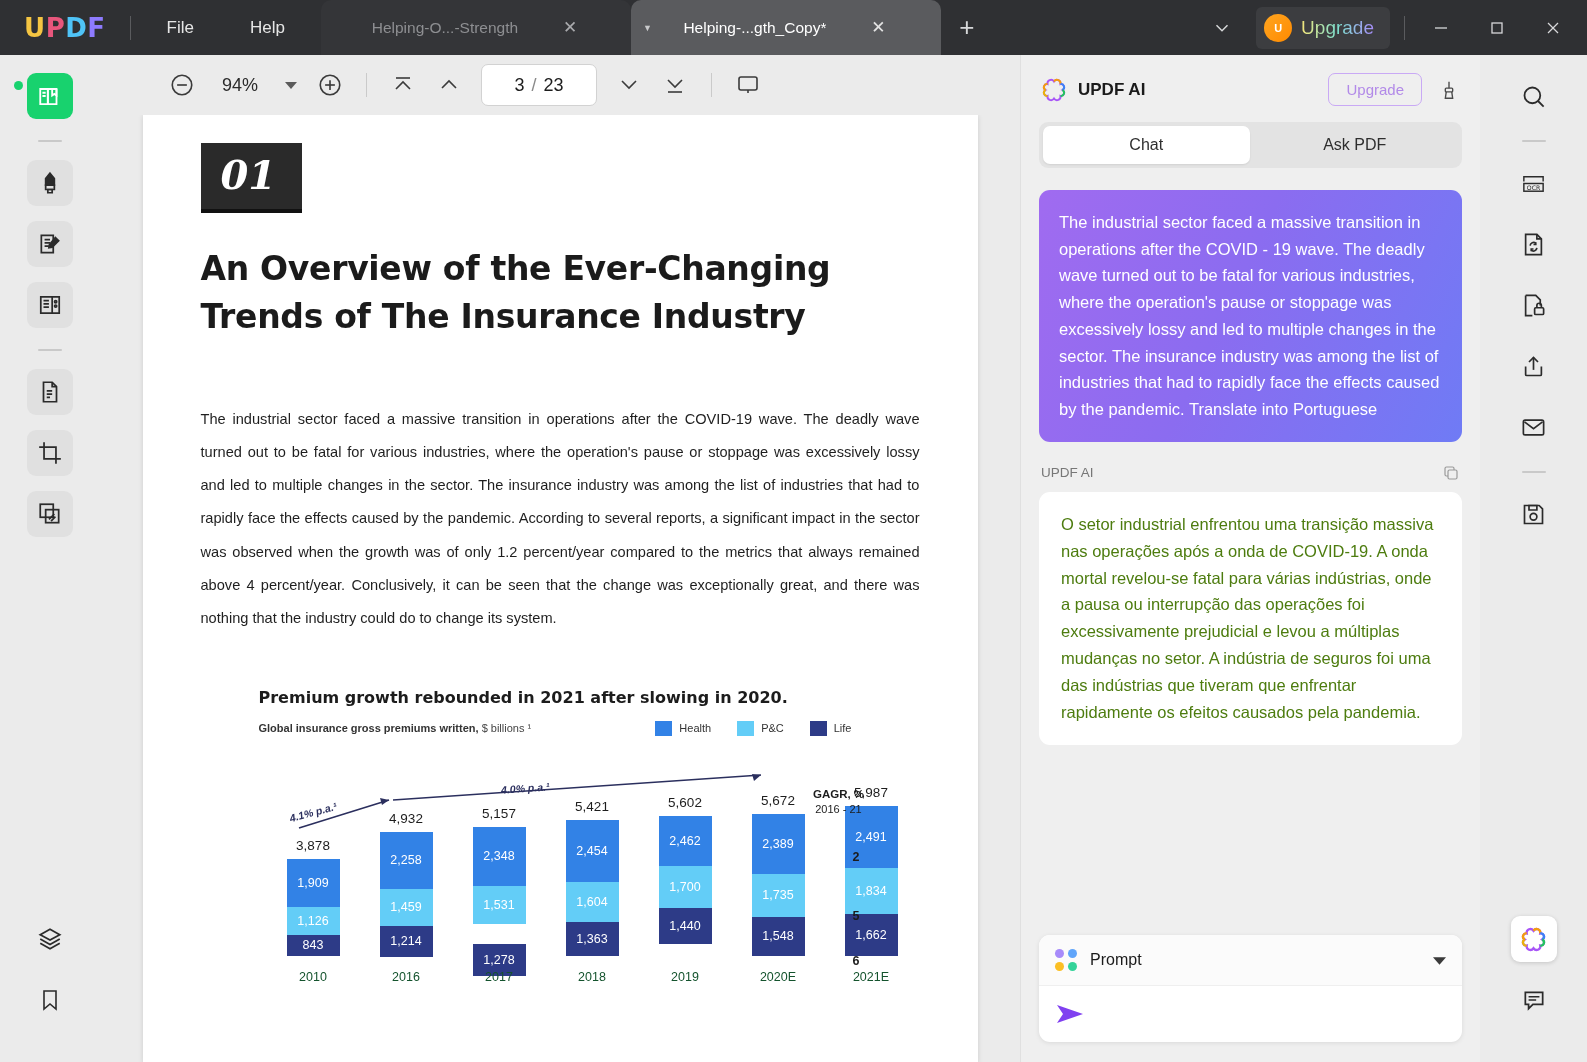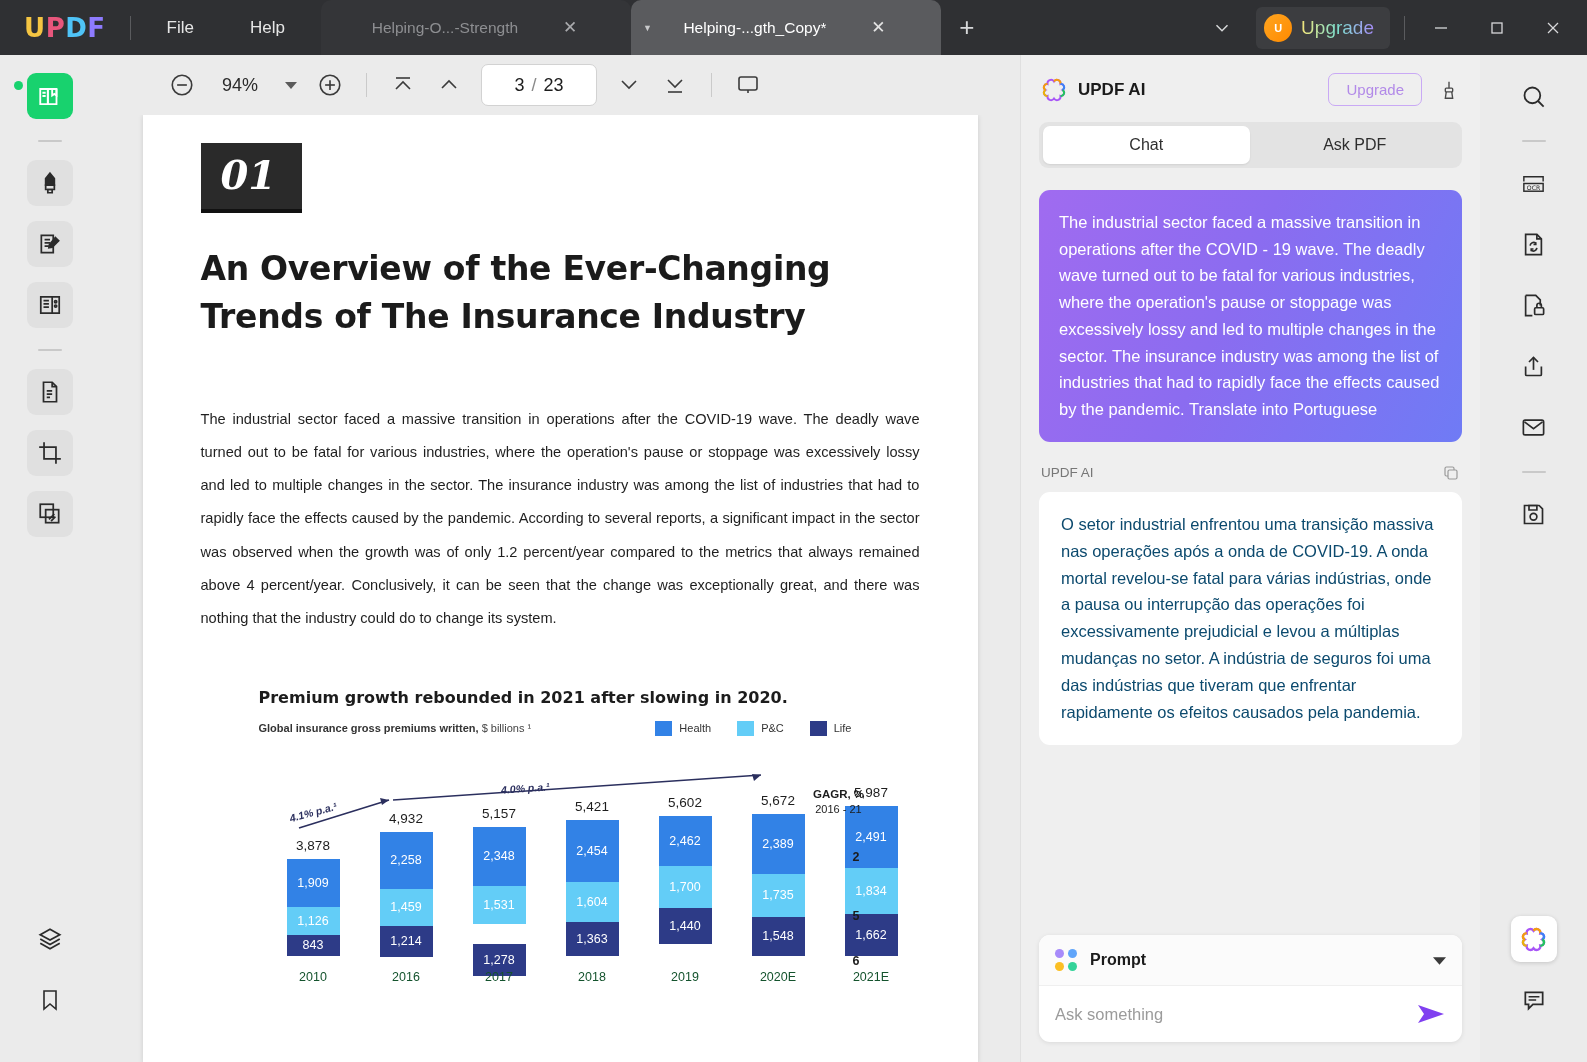--- a/index.html
+++ b/index.html
@@ -194,28 +194,28 @@
   .bubble-user {
     background: linear-gradient(115deg,#a06bf0 0%, #8b6cf0 45%, #6f7bf5 100%);
     color: #fff; border-radius: 11px; padding: 19px 20px; font-size: 16.5px;
     line-height: 1.62;
   }
   .ai-label-row { display: flex; align-items: center; margin: 22px 2px 10px; }
   .ai-label { font-size: 13.5px; color: #777; }
   .copy-icon { margin-left: auto; color: #9a9a9a; }
   .bubble-ai {
     background: #fff; border-radius: 11px; padding: 19px 22px; font-size: 16.5px;
-    color: #0c4a6e; line-height: 1.63;
+    color: #4d7c0f; line-height: 1.63;
   }
   .ai-foot { padding: 14px 18px 20px; flex: none; }
   .prompt-card { background: #fff; border-radius: 11px; box-shadow: 0 1px 5px rgba(0,0,0,.09); overflow: hidden; }
   .prompt-head { display: flex; align-items: center; padding: 14px 16px; border-bottom: 1px solid #efefef; background: #fbfbfb; }
   .prompt-dots { display: grid; grid-template-columns: 9px 9px; gap: 4px; margin-right: 13px; }
   .pd { width: 9px; height: 9px; border-radius: 50%; }
-  .prompt-label { font-size: 16px; font-weight: bold; color: #1b1b1b; }
+  .prompt-label { font-size: 16px; font-weight: normal; color: #1b1b1b; }
   .prompt-caret { margin-left: auto; color: #3a3a3a; font-size: 11px; }
   .prompt-input-row { display: flex; align-items: center; padding: 15px 16px; }
   .prompt-input {
     flex: 1; border: none; outline: none; font-size: 16.5px; color: #1b1b1b;
     font-family: "Liberation Sans", sans-serif; background: transparent;
   }
   .prompt-input::placeholder { color: #9b9b9b; }
   .send-btn { color: #8040f0; display: flex; align-items: center; }
 
   .dot-indicator {
@@ -578,21 +578,20 @@
                 <span class="pd" style="background:#34d399"></span>
             </div>
             <div class="prompt-label">Prompt</div>
             <div class="prompt-caret">
               <svg width="13" height="9" viewBox="0 0 12 8" fill="currentColor">
                   <path d="M0 1h12L6 8z"></path>
                 </svg>
             </div>
           </div>
           <div class="prompt-input-row">
-            <input class="prompt-input" type="text" placeholder="Ask something" style="">
             <div class="send-btn">
               <svg width="30" height="26" viewBox="0 0 30 26" fill="currentColor">
                   <path d="M2 4l26 9-26 9 6-9z"></path>
                 </svg>
             </div>
           </div>
         </div>
       </div>
     </div>
 

